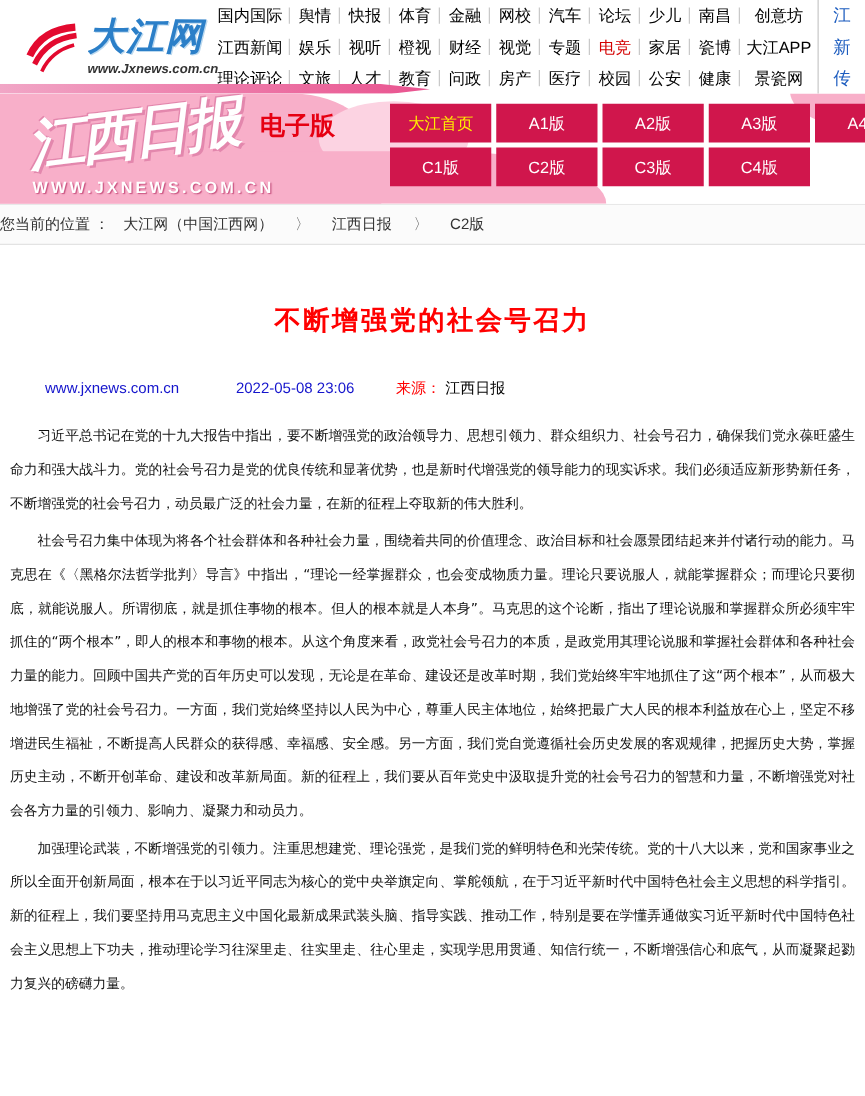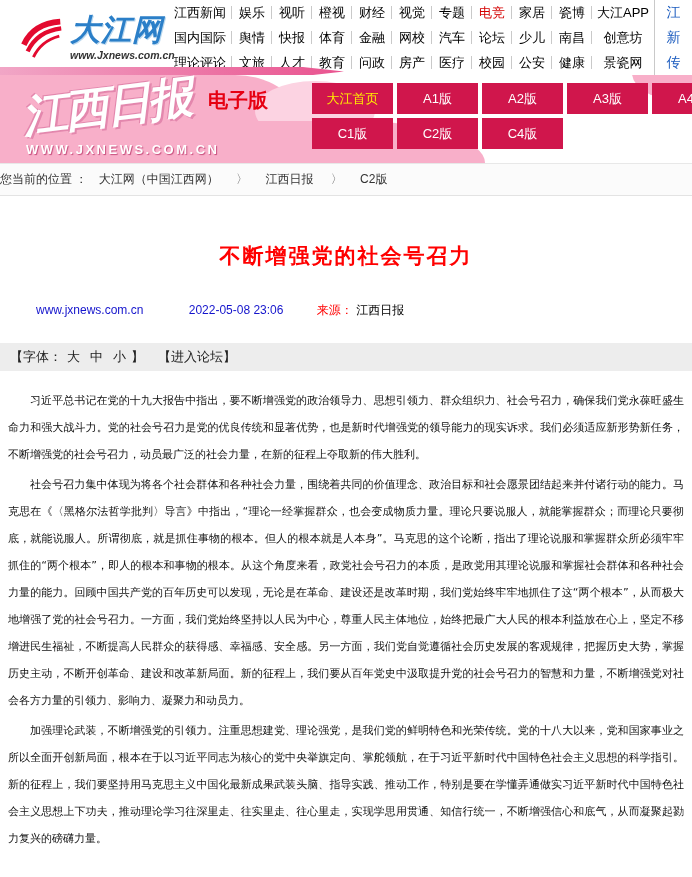--- a/index.html
+++ b/index.html
@@ -99,44 +99,44 @@
       <path d="M14 43 Q22 26 41 21" stroke="#e30a2f" stroke-width="3" fill="none"></path>
     </svg>
     <div class="logo-texts">
       <span class="logo-name">大江网</span>
       <span class="logo-url">www.Jxnews.com.cn</span>
     </div>
   </div>
 
   <div class="nav-rows">
     <div class="nav-row">
+      <span class="nav-cell c0">国内国际</span>
+      <span class="nav-cell c">舆情</span>
+      <span class="nav-cell c">快报</span>
+      <span class="nav-cell c">体育</span>
+      <span class="nav-cell c">金融</span>
+      <span class="nav-cell c">网校</span>
+      <span class="nav-cell c">汽车</span>
+      <span class="nav-cell c">论坛</span>
+      <span class="nav-cell c">少儿</span>
+      <span class="nav-cell c">南昌</span>
+      <span class="nav-cell cl">创意坊</span>
+    </div>
+    <div class="nav-row">
       <span class="nav-cell c0">江西新闻</span>
       <span class="nav-cell c">娱乐</span>
       <span class="nav-cell c">视听</span>
       <span class="nav-cell c">橙视</span>
       <span class="nav-cell c">财经</span>
       <span class="nav-cell c">视觉</span>
       <span class="nav-cell c">专题</span>
       <span class="nav-cell c hot">电竞</span>
       <span class="nav-cell c">家居</span>
       <span class="nav-cell c">瓷博</span>
       <span class="nav-cell cl">大江APP</span>
-    </div>
-    <div class="nav-row">
-      <span class="nav-cell c0">国内国际</span>
-      <span class="nav-cell c">舆情</span>
-      <span class="nav-cell c">快报</span>
-      <span class="nav-cell c">体育</span>
-      <span class="nav-cell c">金融</span>
-      <span class="nav-cell c">网校</span>
-      <span class="nav-cell c">汽车</span>
-      <span class="nav-cell c">论坛</span>
-      <span class="nav-cell c">少儿</span>
-      <span class="nav-cell c">南昌</span>
-      <span class="nav-cell cl">创意坊</span>
     </div>
     <div class="nav-row">
       <span class="nav-cell c0">理论评论</span>
       <span class="nav-cell c">文旅</span>
       <span class="nav-cell c">人才</span>
       <span class="nav-cell c">教育</span>
       <span class="nav-cell c">问政</span>
       <span class="nav-cell c">房产</span>
       <span class="nav-cell c">医疗</span>
       <span class="nav-cell c">校园</span>
@@ -164,20 +164,21 @@
     <div class="edition">电子版</div>
     <div class="banner-url">WWW.JXNEWS.COM.CN</div>
     <div class="page-buttons">
       <span class="page-btn active">大江首页</span>
       <span class="page-btn">A1版</span>
       <span class="page-btn">A2版</span>
       <span class="page-btn">A3版</span>
       <span class="page-btn">A4版</span>
       <span class="page-btn">C1版</span>
       <span class="page-btn">C2版</span>
+      <span class="page-btn">C3版</span>
       <span class="page-btn">C4版</span>
     </div>
   </div>
 </div>
 
 <div class="breadcrumb">
   <span class="label">您当前的位置 ：</span>
   <span class="crumb">大江网（中国江西网）</span>
   <span class="sep">〉</span>
   <span class="crumb">江西日报</span>
@@ -188,23 +189,20 @@
 <div class="article">
   <h1 class="article-title">不断增强党的社会号召力</h1>
 
   <div class="article-meta">
     <span class="site">www.jxnews.com.cn</span>
     <span class="date">2022-05-08 23:06</span>
     <span class="src-label">来源：</span>
     <span class="src">江西日报</span>
   </div>
 
-  <div class="toolbar">
-    <span>【字体：</span><span class="size-opt">大</span><span class="size-opt">中</span><span class="size-opt">小</span><span>】</span><span class="forum">【进入论坛】</span>
-  </div>
 
   <div class="article-body">
     <p>习近平总书记在党的十九大报告中指出，要不断增强党的政治领导力、思想引领力、群众组织力、社会号召力，确保我们党永葆旺盛生命力和强大战斗力。党的社会号召力是党的优良传统和显著优势，也是新时代增强党的领导能力的现实诉求。我们必须适应新形势新任务，不断增强党的社会号召力，动员最广泛的社会力量，在新的征程上夺取新的伟大胜利。</p>
     <p>社会号召力集中体现为将各个社会群体和各种社会力量，围绕着共同的价值理念、政治目标和社会愿景团结起来并付诸行动的能力。马克思在《〈黑格尔法哲学批判〉导言》中指出，“理论一经掌握群众，也会变成物质力量。理论只要说服人，就能掌握群众；而理论只要彻底，就能说服人。所谓彻底，就是抓住事物的根本。但人的根本就是人本身”。马克思的这个论断，指出了理论说服和掌握群众所必须牢牢抓住的“两个根本”，即人的根本和事物的根本。从这个角度来看，政党社会号召力的本质，是政党用其理论说服和掌握社会群体和各种社会力量的能力。回顾中国共产党的百年历史可以发现，无论是在革命、建设还是改革时期，我们党始终牢牢地抓住了这“两个根本”，从而极大地增强了党的社会号召力。一方面，我们党始终坚持以人民为中心，尊重人民主体地位，始终把最广大人民的根本利益放在心上，坚定不移增进民生福祉，不断提高人民群众的获得感、幸福感、安全感。另一方面，我们党自觉遵循社会历史发展的客观规律，把握历史大势，掌握历史主动，不断开创革命、建设和改革新局面。新的征程上，我们要从百年党史中汲取提升党的社会号召力的智慧和力量，不断增强党对社会各方力量的引领力、影响力、凝聚力和动员力。</p>
     <p>加强理论武装，不断增强党的引领力。注重思想建党、理论强党，是我们党的鲜明特色和光荣传统。党的十八大以来，党和国家事业之所以全面开创新局面，根本在于以习近平同志为核心的党中央举旗定向、掌舵领航，在于习近平新时代中国特色社会主义思想的科学指引。新的征程上，我们要坚持用马克思主义中国化最新成果武装头脑、指导实践、推动工作，特别是要在学懂弄通做实习近平新时代中国特色社会主义思想上下功夫，推动理论学习往深里走、往实里走、往心里走，实现学思用贯通、知信行统一，不断增强信心和底气，从而凝聚起勠力复兴的磅礴力量。</p>
 
   </div>
 </div>
 
 </body></html>

